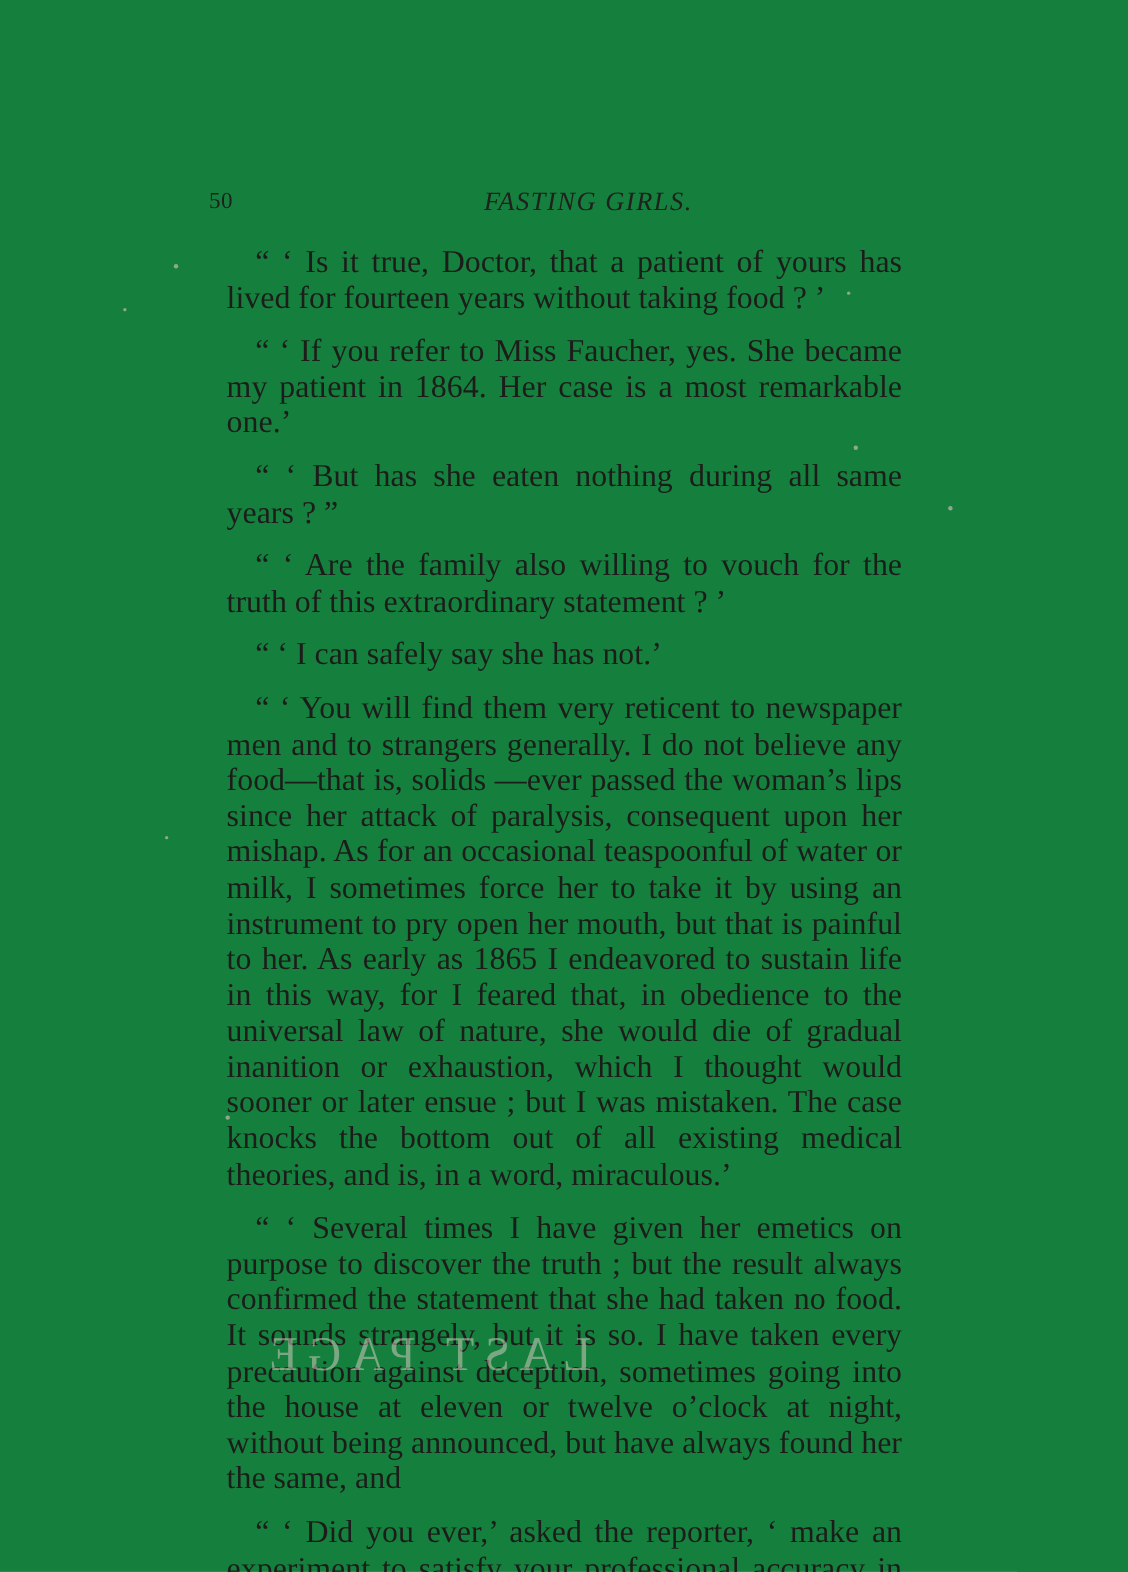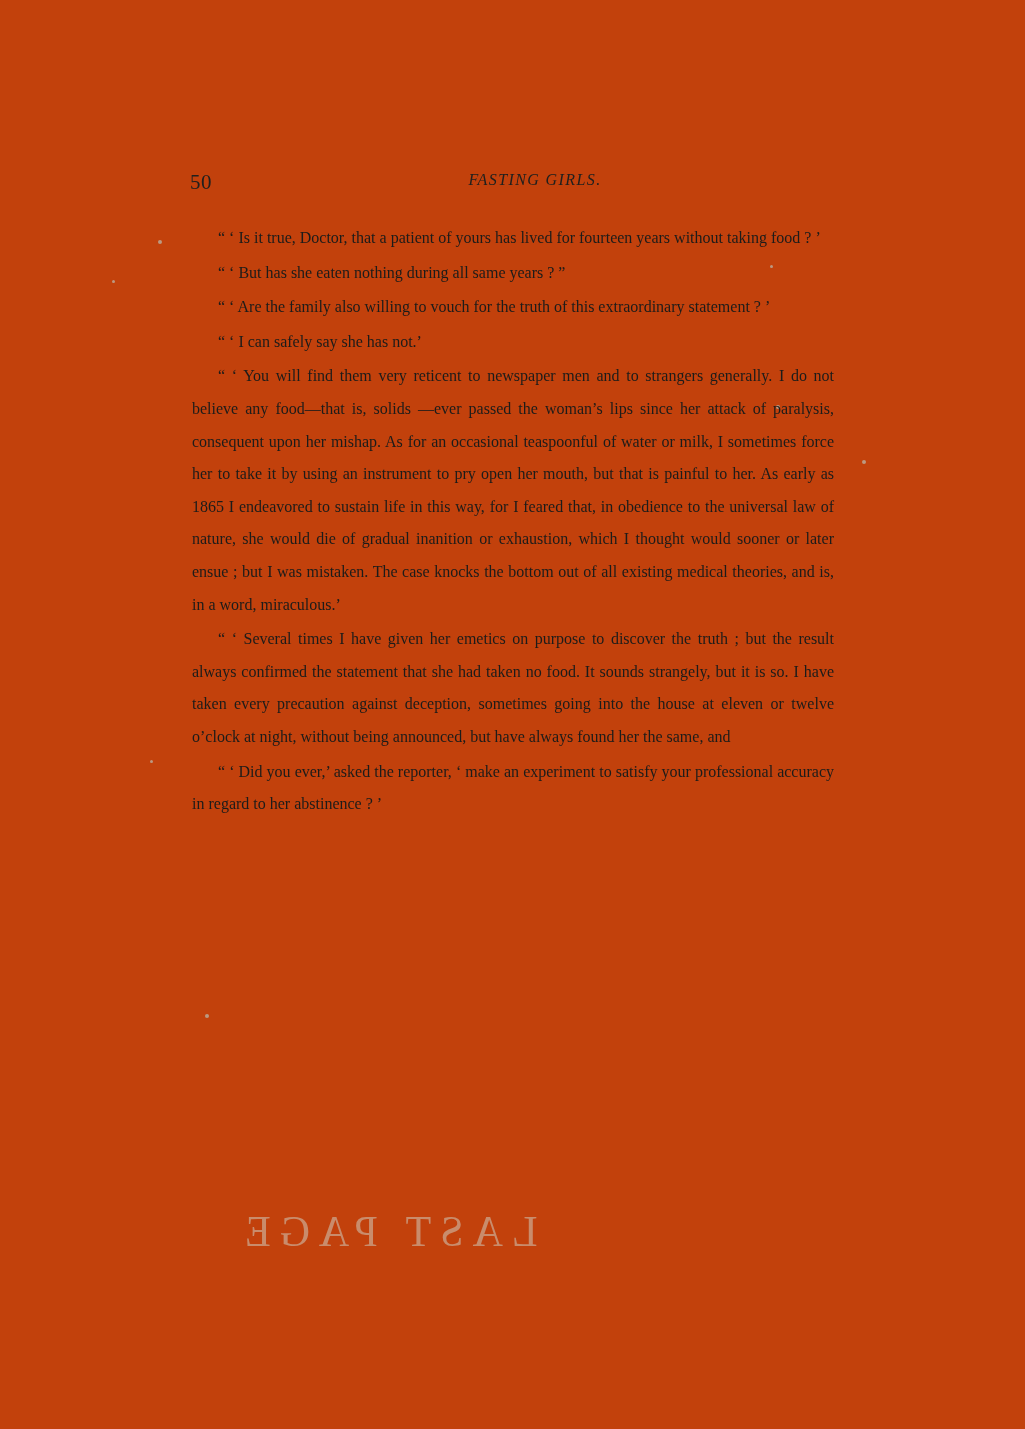--- a/index.html
+++ b/index.html
@@ -13,21 +13,21 @@
     font-family: "Liberation Serif", serif;
     color: #1a1a18;
     overflow: hidden;
     position: relative;
   }
   .page {
     position: absolute;
     left: 0; top: 0;
     width: 1025px;
     height: 1429px;
-    background: #c2410c;
+    background: #15803d;
   }
   .page-inner {
     position: absolute;
     left: 190px;
     top: 170px;
     width: 646px;
   }
   .header-row {
     position: relative;
     height: 34px;
@@ -42,29 +42,29 @@
     color: #20201e;
     font-family: "Liberation Serif", serif;
   }
   .running-head {
     position: absolute;
     left: 0;
     right: 0;
     top: 1px;
     text-align: center;
     font-style: italic;
-    font-size: 16px;
+    font-size: 24px;
     letter-spacing: 1.4px;
     color: #20201e;
     padding-left: 44px;
   }
   .body-text p {
-    margin: 2px;
+    margin: 16px;
     text-indent: 26px;
-    font-size: 16px;
+    font-size: 29px;
     line-height: 32.6px;
     text-align: justify;
     color: #1c1c1a;
     -webkit-font-smoothing: antialiased;
   }
   
   .speck {
     position: absolute;
     background: #b9b5a8;
     border-radius: 50%;
@@ -105,20 +105,21 @@
 
   <div class="page-inner">
 
     <div class="header-row">
       <div class="folio">50</div>
       <div class="running-head">FASTING GIRLS.</div>
     </div>
 
     <div class="body-text">
       <p>“ ‘ Is it true, Doctor, that a patient of yours has lived for fourteen years without taking food ? ’</p>
+      <p>“ ‘ If you refer to Miss Faucher, yes.   She became my patient in 1864.   Her case is a most remarkable one.’</p>
       <p>“ ‘ But has she eaten nothing during all same years ? ”</p>
       <p>“ ‘ Are the family also willing to vouch for the truth of  this extraordinary statement ? ’</p>
       <p>“ ‘ I can safely say she has not.’</p>
       <p>“ ‘ You will find them very reticent to newspaper men and to strangers generally.   I do not believe any food—that is, solids —ever passed the woman’s lips since her attack of paralysis, consequent upon her mishap.   As for an occasional teaspoonful of water or milk, I sometimes force her to take it by using an instrument to pry open her mouth, but that is painful to her.   As early as 1865 I endeavored to sustain life in this way, for I feared that, in obedience to the universal law of nature, she would die of gradual inanition or exhaustion, which I thought would sooner or later ensue ; but I was mistaken. The case knocks the bottom out of all existing medical theories, and is, in a word, miraculous.’</p>
       <p>“ ‘ Several times I have given her emetics on purpose to discover the truth ; but the result always confirmed the statement that she had taken no food.   It sounds strangely, but it is so. I have taken every precaution against deception, sometimes going into the house at eleven or twelve o’clock at night, without being announced, but have always found her the same, and</p>
       <p>“ ‘ Did you ever,’ asked the reporter, ‘ make an experiment to satisfy your professional accuracy in regard to her abstinence ? ’</p>
     </div>
 
   </div>
 

